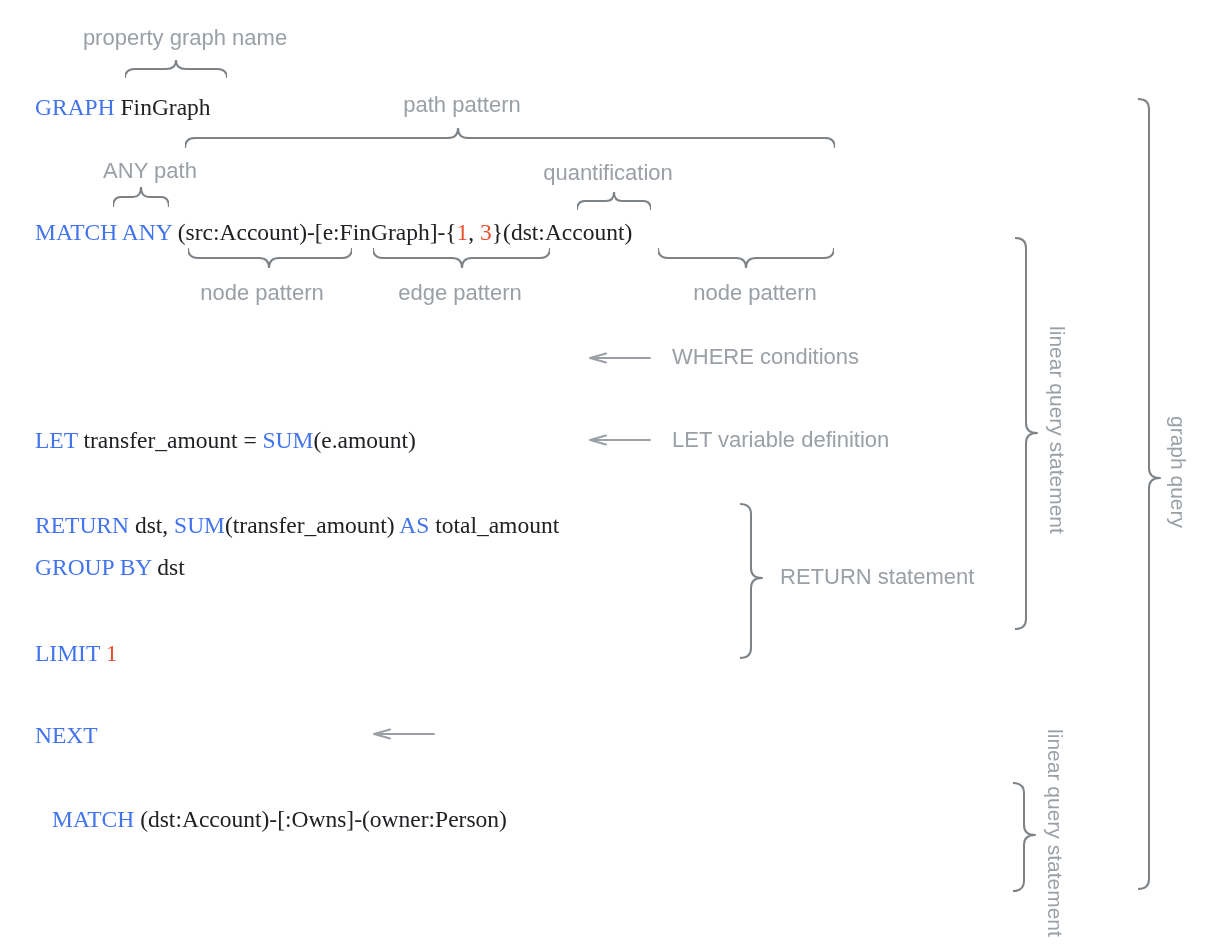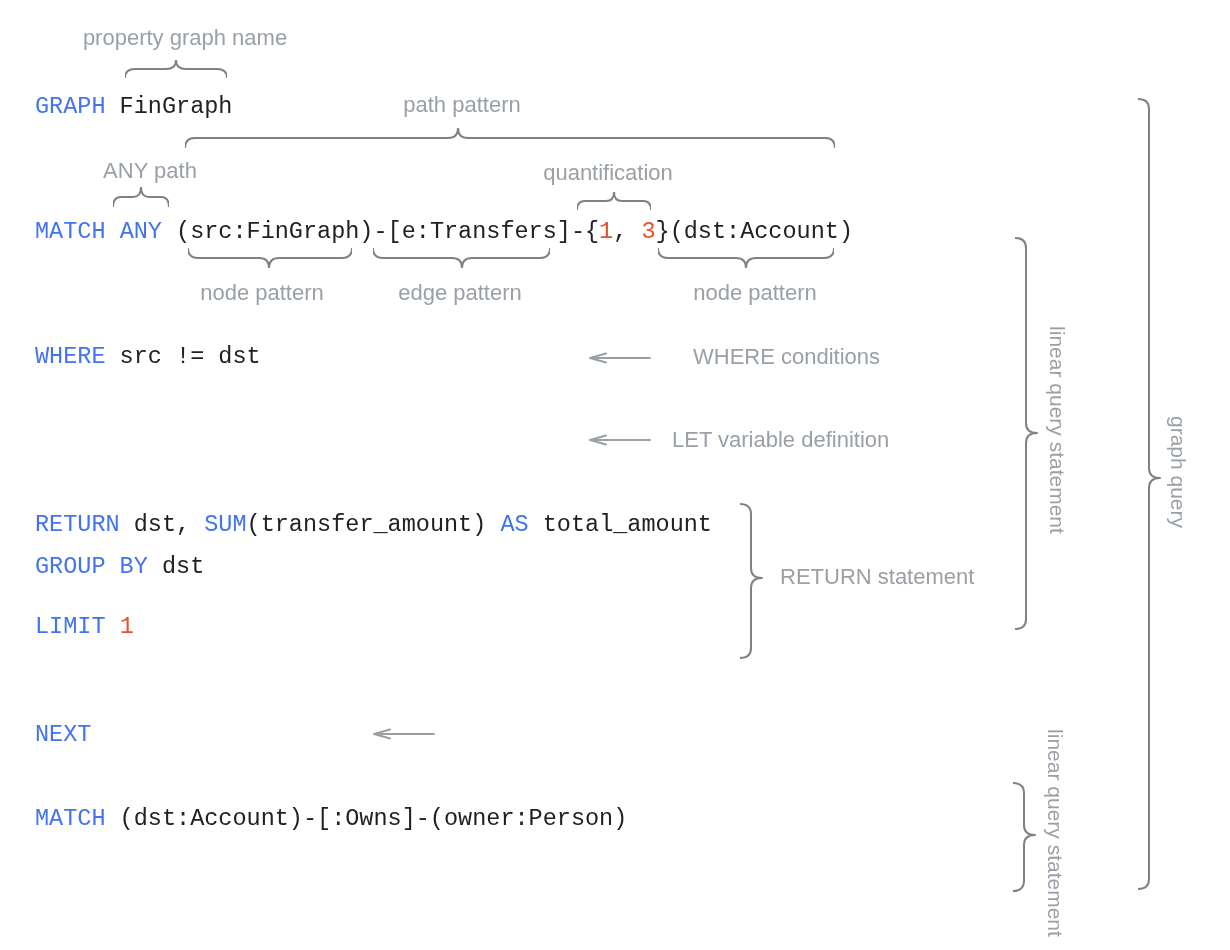--- a/index.html
+++ b/index.html
@@ -2,21 +2,21 @@
 <html style="--keyword: #4274EE; --number: #E8502E; --code: #202124; --label: #9AA0A6; --brace: #7D8287;"><head>
 <meta charset="utf-8">
 <style>
   html,body{margin:0;padding:0;background:#ffffff;}
   #stage{
     position:relative;width:1230px;height:950px;background:#ffffff;overflow:hidden;
     font-family:"Liberation Sans",sans-serif;
   }
   .code{
     position:absolute;
-    font-family:Liberation Mono, monospace;
+    font-family:Liberation Serif, serif;
     font-size:23.5px;line-height:28px;white-space:pre;color:var(--code);
   }
   .tok-kw{color:var(--keyword);}
   .tok-pl{color:var(--code);}
   .tok-num{color:var(--number);}
   .lbl{
     position:absolute;color:var(--label);font-size:22px;line-height:24px;white-space:nowrap;text-align:center;
   }
   .lbl.centered{transform:translateX(-50%);}
   .vlbl{
@@ -27,36 +27,36 @@
   .brace path{fill:none;stroke:var(--brace);stroke-width:2;stroke-linecap:round;stroke-linejoin:round;}
   .arrow{position:absolute;}
   .arrow path{fill:none;stroke:var(--label);stroke-width:2;stroke-linecap:round;}
 </style>
 </head>
 <body>
 
 <div id="stage">
 
   <div class="code" style="left:35px;top:93px"><span class="tok-kw">GRAPH</span><span class="tok-pl"> FinGraph</span></div>
-  <div class="code" style="left:35px;top:218px"><span class="tok-kw">MATCH</span><span class="tok-pl"> </span><span class="tok-kw">ANY</span><span class="tok-pl"> (src:FinGraph)-[e:Transfers]-{</span><span class="tok-num">1</span><span class="tok-pl">, </span><span class="tok-num">3</span><span class="tok-pl">}(dst:Account)</span></div>
-  <div class="code" style="left:35px;top:343px"><span class="tok-kw">WHERE</span><span class="tok-pl"> src != dst</span></div>
+  <div class="code" style="left:35px;top:218px"><span class="tok-kw">MATCH</span><span class="tok-pl"> </span><span class="tok-kw">ANY</span><span class="tok-pl"> (src:Account)-[e:FinGraph]-{</span><span class="tok-num">1</span><span class="tok-pl">, </span><span class="tok-num">3</span><span class="tok-pl">}(dst:Account)</span></div>
+  <div class="code" style="left:35px;top:426px"><span class="tok-kw">LET</span><span class="tok-pl"> transfer_amount = </span><span class="tok-kw">SUM</span><span class="tok-pl">(e.amount)</span></div>
   <div class="code" style="left:35px;top:511px"><span class="tok-kw">RETURN</span><span class="tok-pl"> dst, </span><span class="tok-kw">SUM</span><span class="tok-pl">(transfer_amount) </span><span class="tok-kw">AS</span><span class="tok-pl"> total_amount</span></div>
   <div class="code" style="left:35px;top:553px"><span class="tok-kw">GROUP BY</span><span class="tok-pl"> dst</span></div>
-  <div class="code" style="left:35px;top:613px"><span class="tok-kw">LIMIT</span><span class="tok-pl"> </span><span class="tok-num">1</span></div>
+  <div class="code" style="left:35px;top:639px"><span class="tok-kw">LIMIT</span><span class="tok-pl"> </span><span class="tok-num">1</span></div>
   <div class="code" style="left:35px;top:721px"><span class="tok-kw">NEXT</span></div>
-  <div class="code" style="left:35px;top:805px"><span class="tok-kw">MATCH</span><span class="tok-pl"> (dst:Account)-[:Owns]-(owner:Person)</span></div>
+  <div class="code" style="left:52px;top:805px"><span class="tok-kw">MATCH</span><span class="tok-pl"> (dst:Account)-[:Owns]-(owner:Person)</span></div>
 
   <div class="lbl centered" style="left:185px;top:26px">property graph name</div>
   <div class="lbl centered" style="left:462px;top:93px">path pattern</div>
   <div class="lbl centered" style="left:150px;top:159px">ANY path</div>
   <div class="lbl centered" style="left:608px;top:161px">quantification</div>
   <div class="lbl centered" style="left:262px;top:281px">node pattern</div>
   <div class="lbl centered" style="left:460px;top:281px">edge pattern</div>
   <div class="lbl centered" style="left:755px;top:281px">node pattern</div>
-  <div class="lbl" style="left:693px;top:345px">WHERE conditions</div>
+  <div class="lbl" style="left:672px;top:345px">WHERE conditions</div>
   <div class="lbl" style="left:672px;top:428px">LET variable definition</div>
   <div class="lbl" style="left:780px;top:565px">RETURN statement</div>
 
   <div class="vlbl" style="left:1045px;top:430px">linear query statement</div>
   <div class="vlbl" style="left:1166px;top:472px">graph query</div>
   <div class="vlbl" style="left:1043px;top:833px">linear query statement</div>
 
   <svg class="brace" style="left:125px;top:60px" width="102" height="18">
     <path d="M0,18 Q0,9 10,9 L41,9 Q51,9 51,0 Q51,9 61,9 L92,9 Q102,9 102,18"></path>
   </svg>

